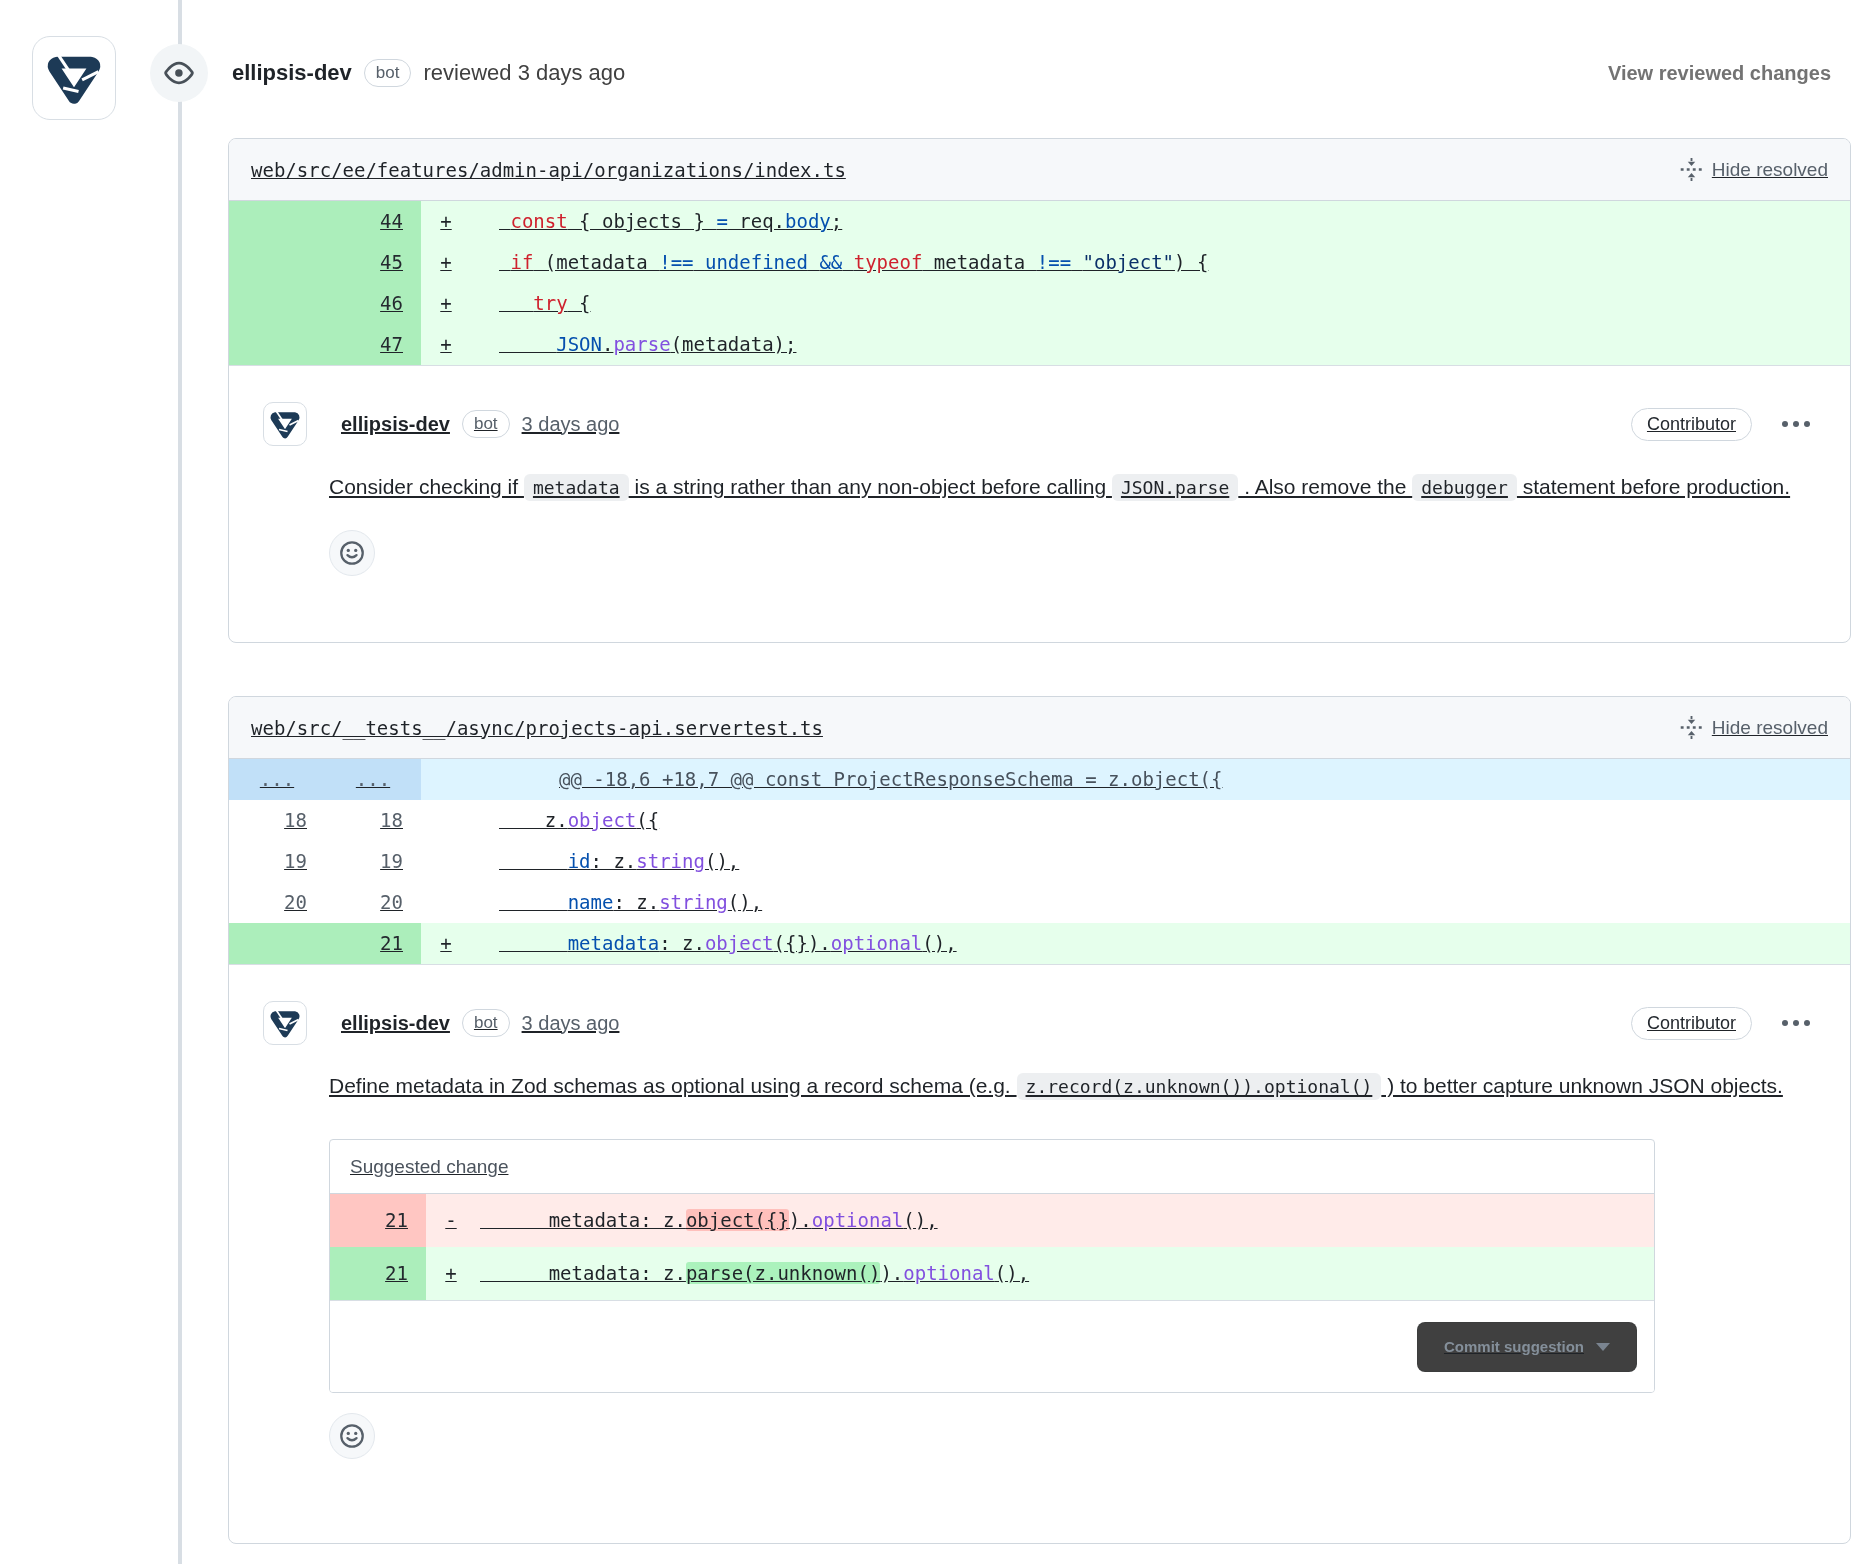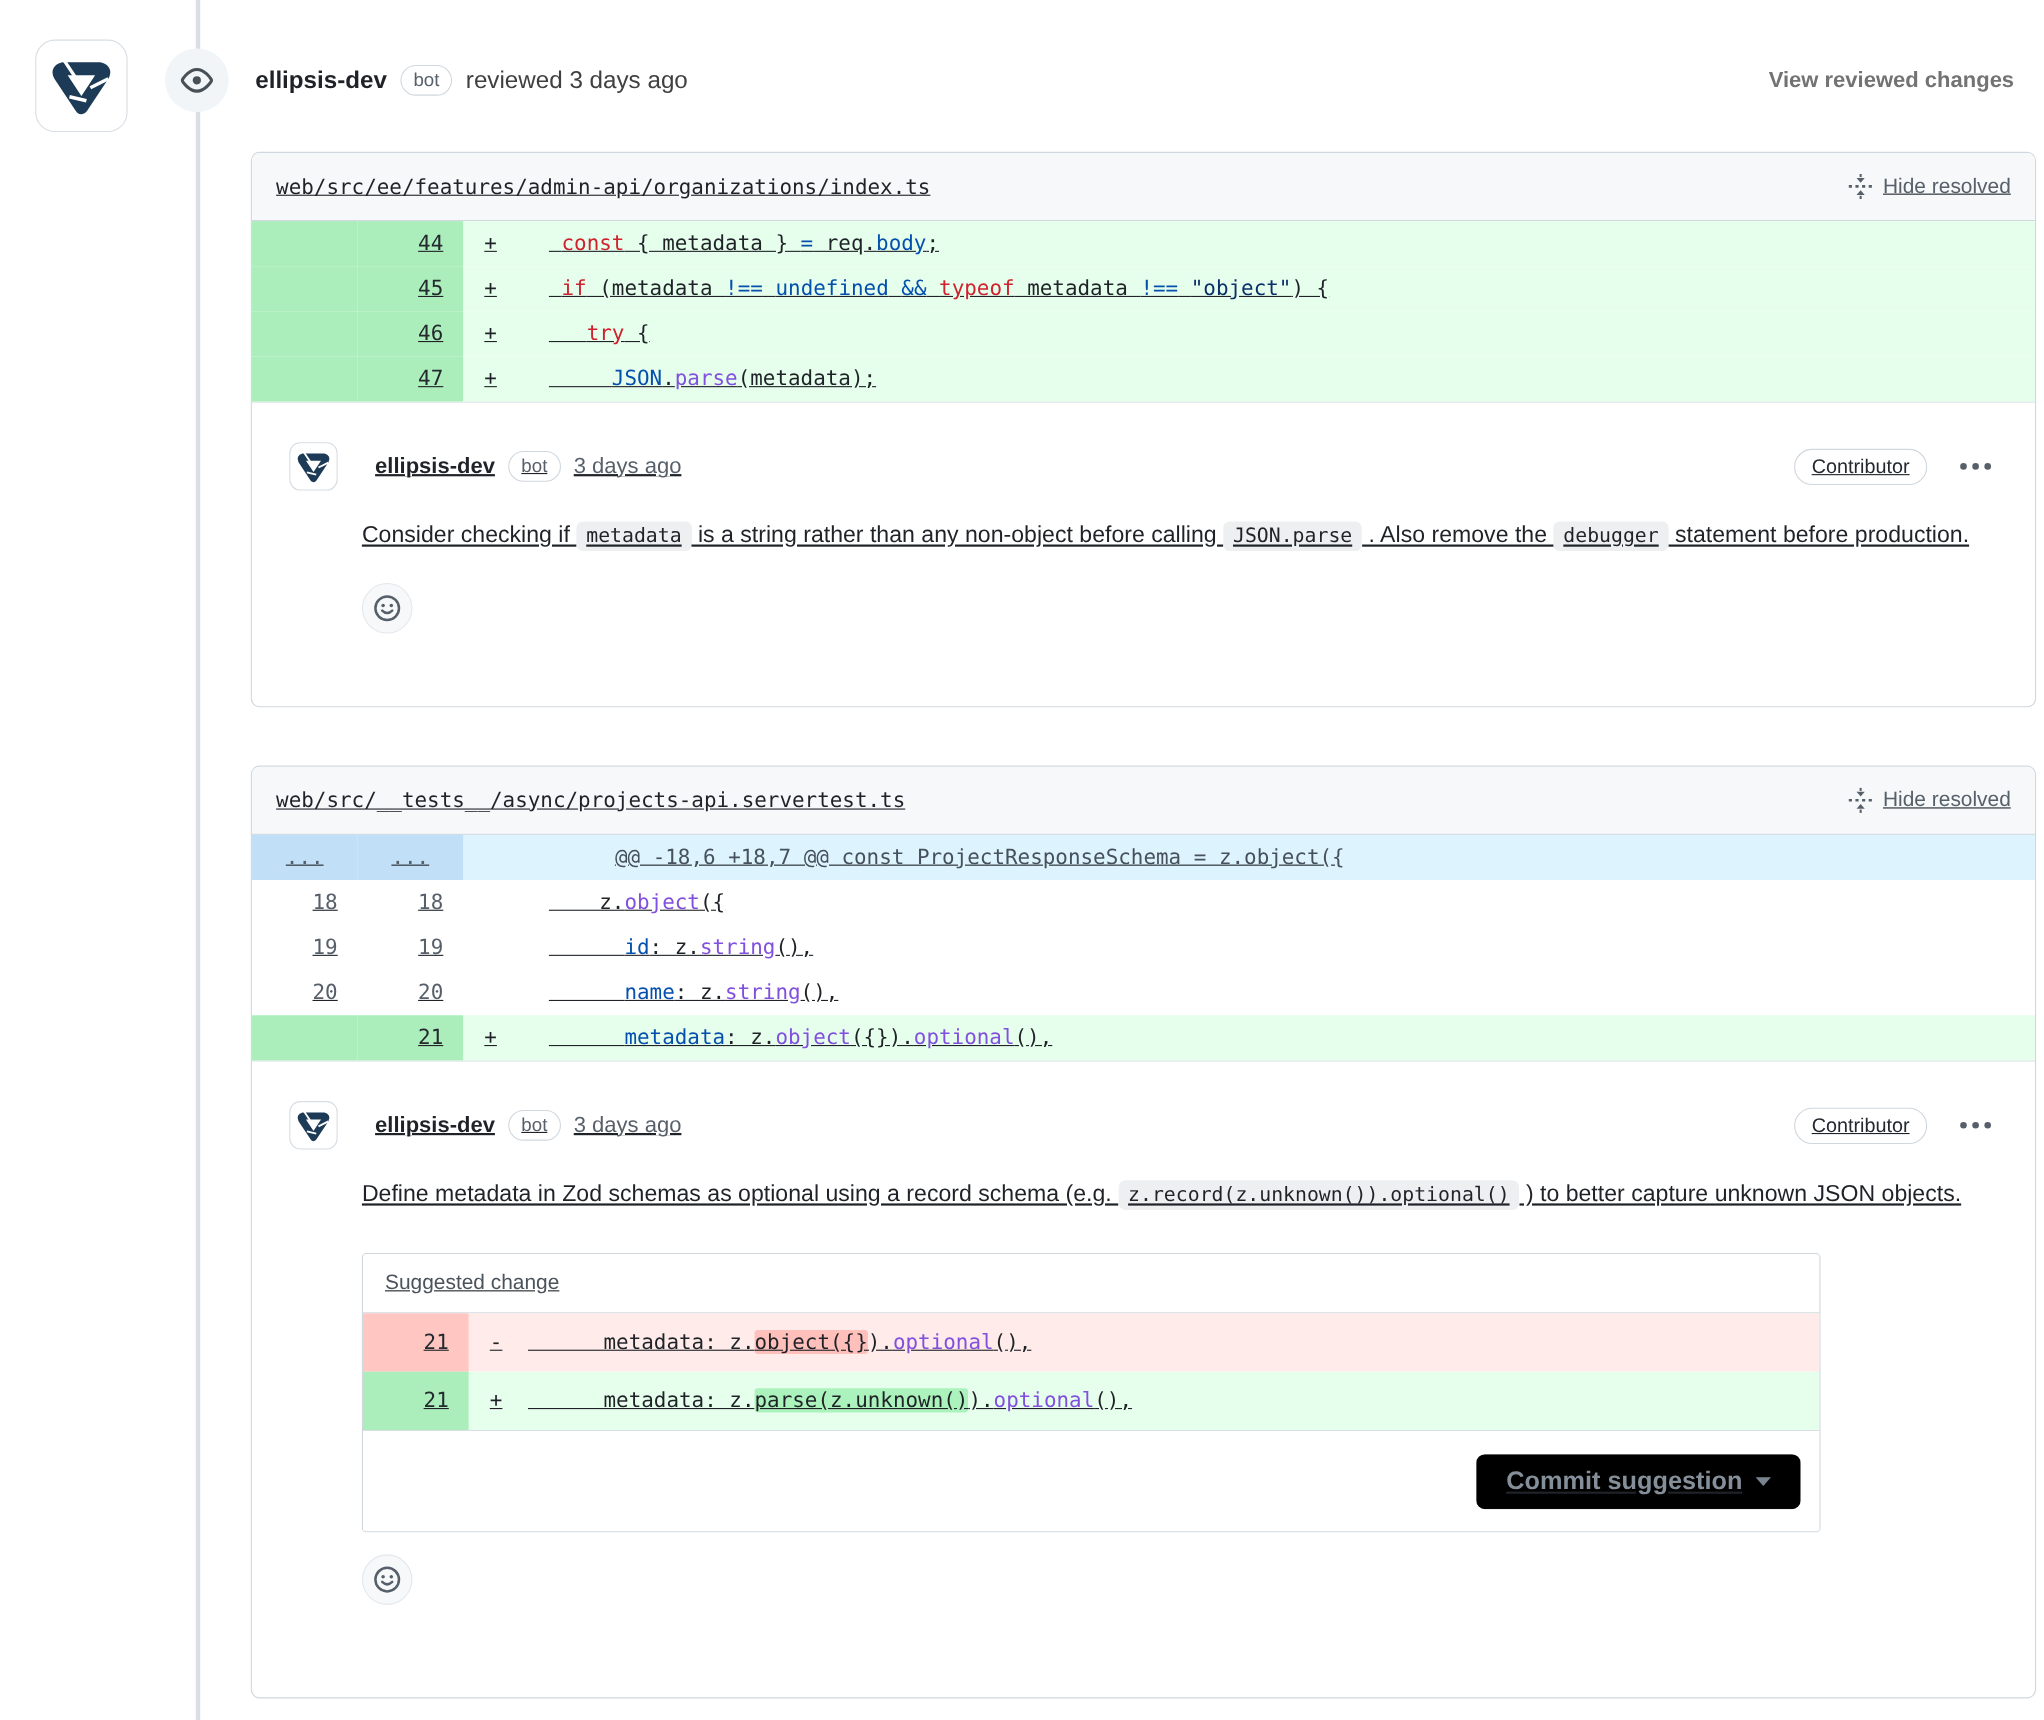--- a/index.html
+++ b/index.html
@@ -65,22 +65,22 @@
   .inline-code { font-family:"DejaVu Sans Mono", monospace; font-size:18px; background:rgba(175,184,193,0.22);
     padding:3px 9px; border-radius:6px; white-space:nowrap; }
 
   
   .suggestion { margin:30px 0 0 66px; width:1326px; border:1px solid #d0d7de; border-radius:4px; overflow:hidden; background:#fff; }
   .sugg-head { height:54px; line-height:54px; padding:0 20px; font-size:19px; color:#4b535d; border-bottom:1px solid #d0d7de; }
   .sugg-body .diff-row { height:53px; line-height:53px; }
   .sugg-body .col-code { padding-left:4px; }
   .sugg-body { border-bottom:1px solid #d8dee4; }
   .sugg-foot { height:91px; display:flex; align-items:center; justify-content:flex-end; padding:0 17px; background:#fff; }
-  .commit-btn { height:50px; padding:0 26px; border:1px solid rgba(31,35,40,0.1); border-radius:8px; background:#000000;
-    color:#848f9a; font-size:23px; font-weight:600; display:flex; align-items:center; gap:12px; cursor:pointer;
+  .commit-btn { height:50px; padding:0 26px; border:1px solid rgba(31,35,40,0.1); border-radius:8px; background:#404040;
+    color:#848f9a; font-size:15px; font-weight:600; display:flex; align-items:center; gap:12px; cursor:pointer;
     font-family:"Liberation Sans", sans-serif; }
   .caret-down { width:0; height:0; border-left:7px solid transparent; border-right:7px solid transparent; border-top:8px solid #7a8490; }
 
   .reaction-btn { margin:20px 0 0 66px; width:46px; height:46px; border-radius:50%; background:#f6f8fa;
     border:1px solid #e3e8ed; display:flex; align-items:center; justify-content:center; cursor:pointer; }
 
   .hidden-defs { position:absolute; width:0; height:0; overflow:hidden; }
 </style>
 </head>
 <body>
@@ -137,21 +137,21 @@
     <div class="file-header">
       <span class="file-path">web/src/ee/features/admin-api/organizations/index.ts</span>
       <span class="hide-resolved">
         <svg width="23" height="23">
             <use href="#icon-fold"></use>
           </svg>
         <span>Hide resolved</span>
       </span>
     </div>
     <div class="diff-body diff-last">
-        <div class="diff-row row-add"><div class="col-old"></div><div class="col-new">44</div><div class="col-sign">+</div><div class="col-code"><span class="tok-p"> </span><span class="tok-k">const</span><span class="tok-p"> { metadata } </span><span class="tok-b">=</span><span class="tok-p"> req.</span><span class="tok-b">body</span><span class="tok-p">;</span></div></div>
+        <div class="diff-row row-add"><div class="col-old"></div><div class="col-new">44</div><div class="col-sign">+</div><div class="col-code"><span class="tok-p"> </span><span class="tok-k">const</span><span class="tok-p"> { objects } </span><span class="tok-b">=</span><span class="tok-p"> req.</span><span class="tok-b">body</span><span class="tok-p">;</span></div></div>
         <div class="diff-row row-add"><div class="col-old"></div><div class="col-new">45</div><div class="col-sign">+</div><div class="col-code"><span class="tok-p"> </span><span class="tok-k">if</span><span class="tok-p"> (metadata </span><span class="tok-b">!==</span><span class="tok-p"> </span><span class="tok-b">undefined</span><span class="tok-p"> </span><span class="tok-b">&amp;&amp;</span><span class="tok-p"> </span><span class="tok-k">typeof</span><span class="tok-p"> metadata </span><span class="tok-b">!==</span><span class="tok-p"> </span><span class="tok-s">"object"</span><span class="tok-p">) {</span></div></div>
         <div class="diff-row row-add"><div class="col-old"></div><div class="col-new">46</div><div class="col-sign">+</div><div class="col-code"><span class="tok-p">   </span><span class="tok-k">try</span><span class="tok-p"> {</span></div></div>
         <div class="diff-row row-add"><div class="col-old"></div><div class="col-new">47</div><div class="col-sign">+</div><div class="col-code"><span class="tok-p">     </span><span class="tok-b">JSON</span><span class="tok-p">.</span><span class="tok-f">parse</span><span class="tok-p">(metadata);</span></div></div>
       </div>
 
     <div class="comment">
       <div class="comment-head">
         <div class="c-head-left">
           <span class="c-avatar">
             <svg width="32" height="32">

